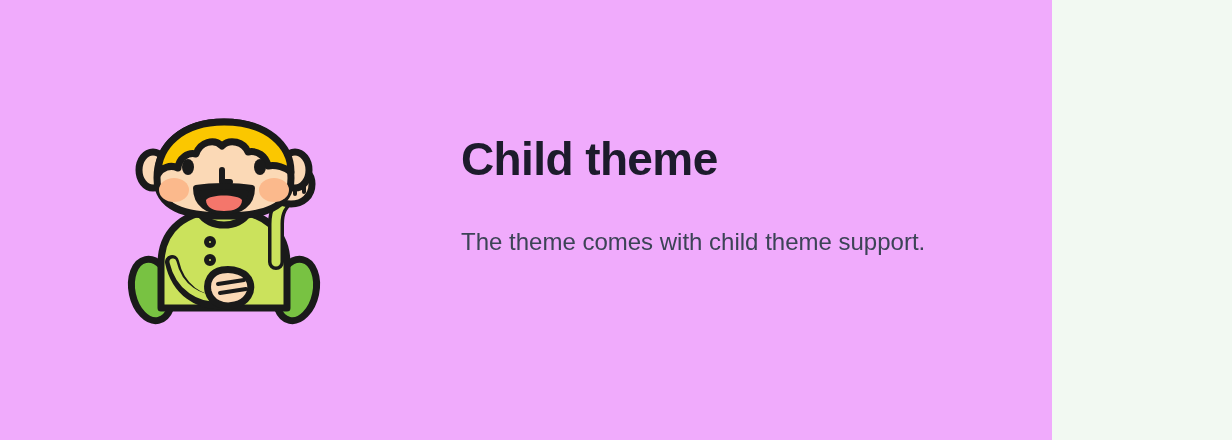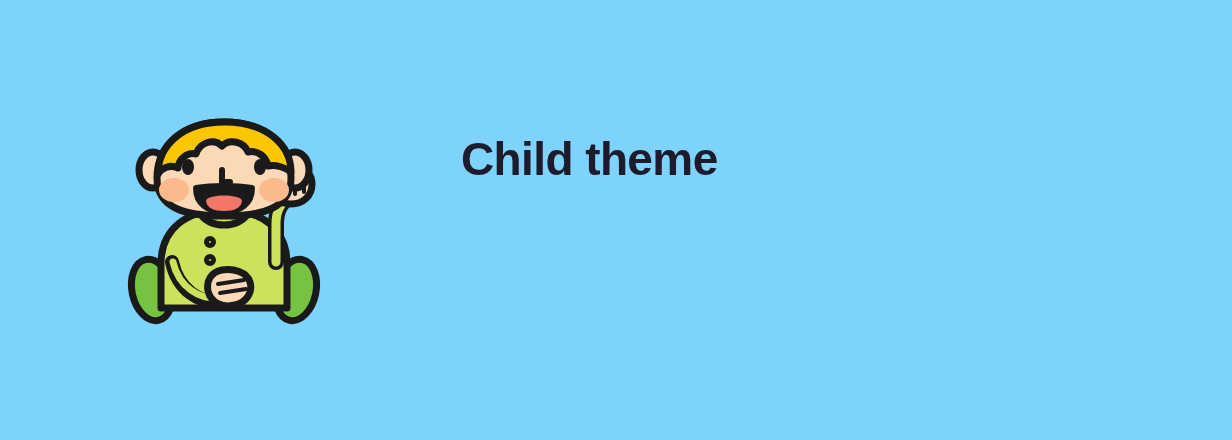--- a/index.html
+++ b/index.html
@@ -8,23 +8,23 @@
   }
   body {
     width: 1232px;
     height: 440px;
     background: #f2f9f2;
     font-family: "Liberation Sans", sans-serif;
     overflow: hidden;
   }
   .feature-block {
     position: relative;
-    width: 1232px;
+    width: 1052px;
     height: 440px;
-    background: #7dd3fc;
+    background: #f0abfc;
     display: flex;
     align-items: center;
   }
   .illustration-wrap {
     position: absolute;
     left: 126px;
     top: 112px;
     width: 196px;
     height: 216px;
   }
@@ -120,16 +120,17 @@
         <path d="M70 76 C70 76 82 74 98 74 C114 74 126 76 126 76
                  C126 92 114 100 98 100 C82 100 70 92 70 76 Z" fill="#1A1A1A" stroke-width="6"></path>
         <path d="M80 88 C84 82 112 82 116 88 C116 96 108 99 98 99 C88 99 80 96 80 88 Z" fill="#F4766B" stroke="none"></path>
       </g>
     </svg>
   </div>
 
   <div class="text-col">
     <h2 class="feature-title">Child theme</h2>
     <p class="feature-desc">
+      <span>The theme comes with child theme support.</span>
     </p>
   </div>
 
 </div>
 
 </body></html>

